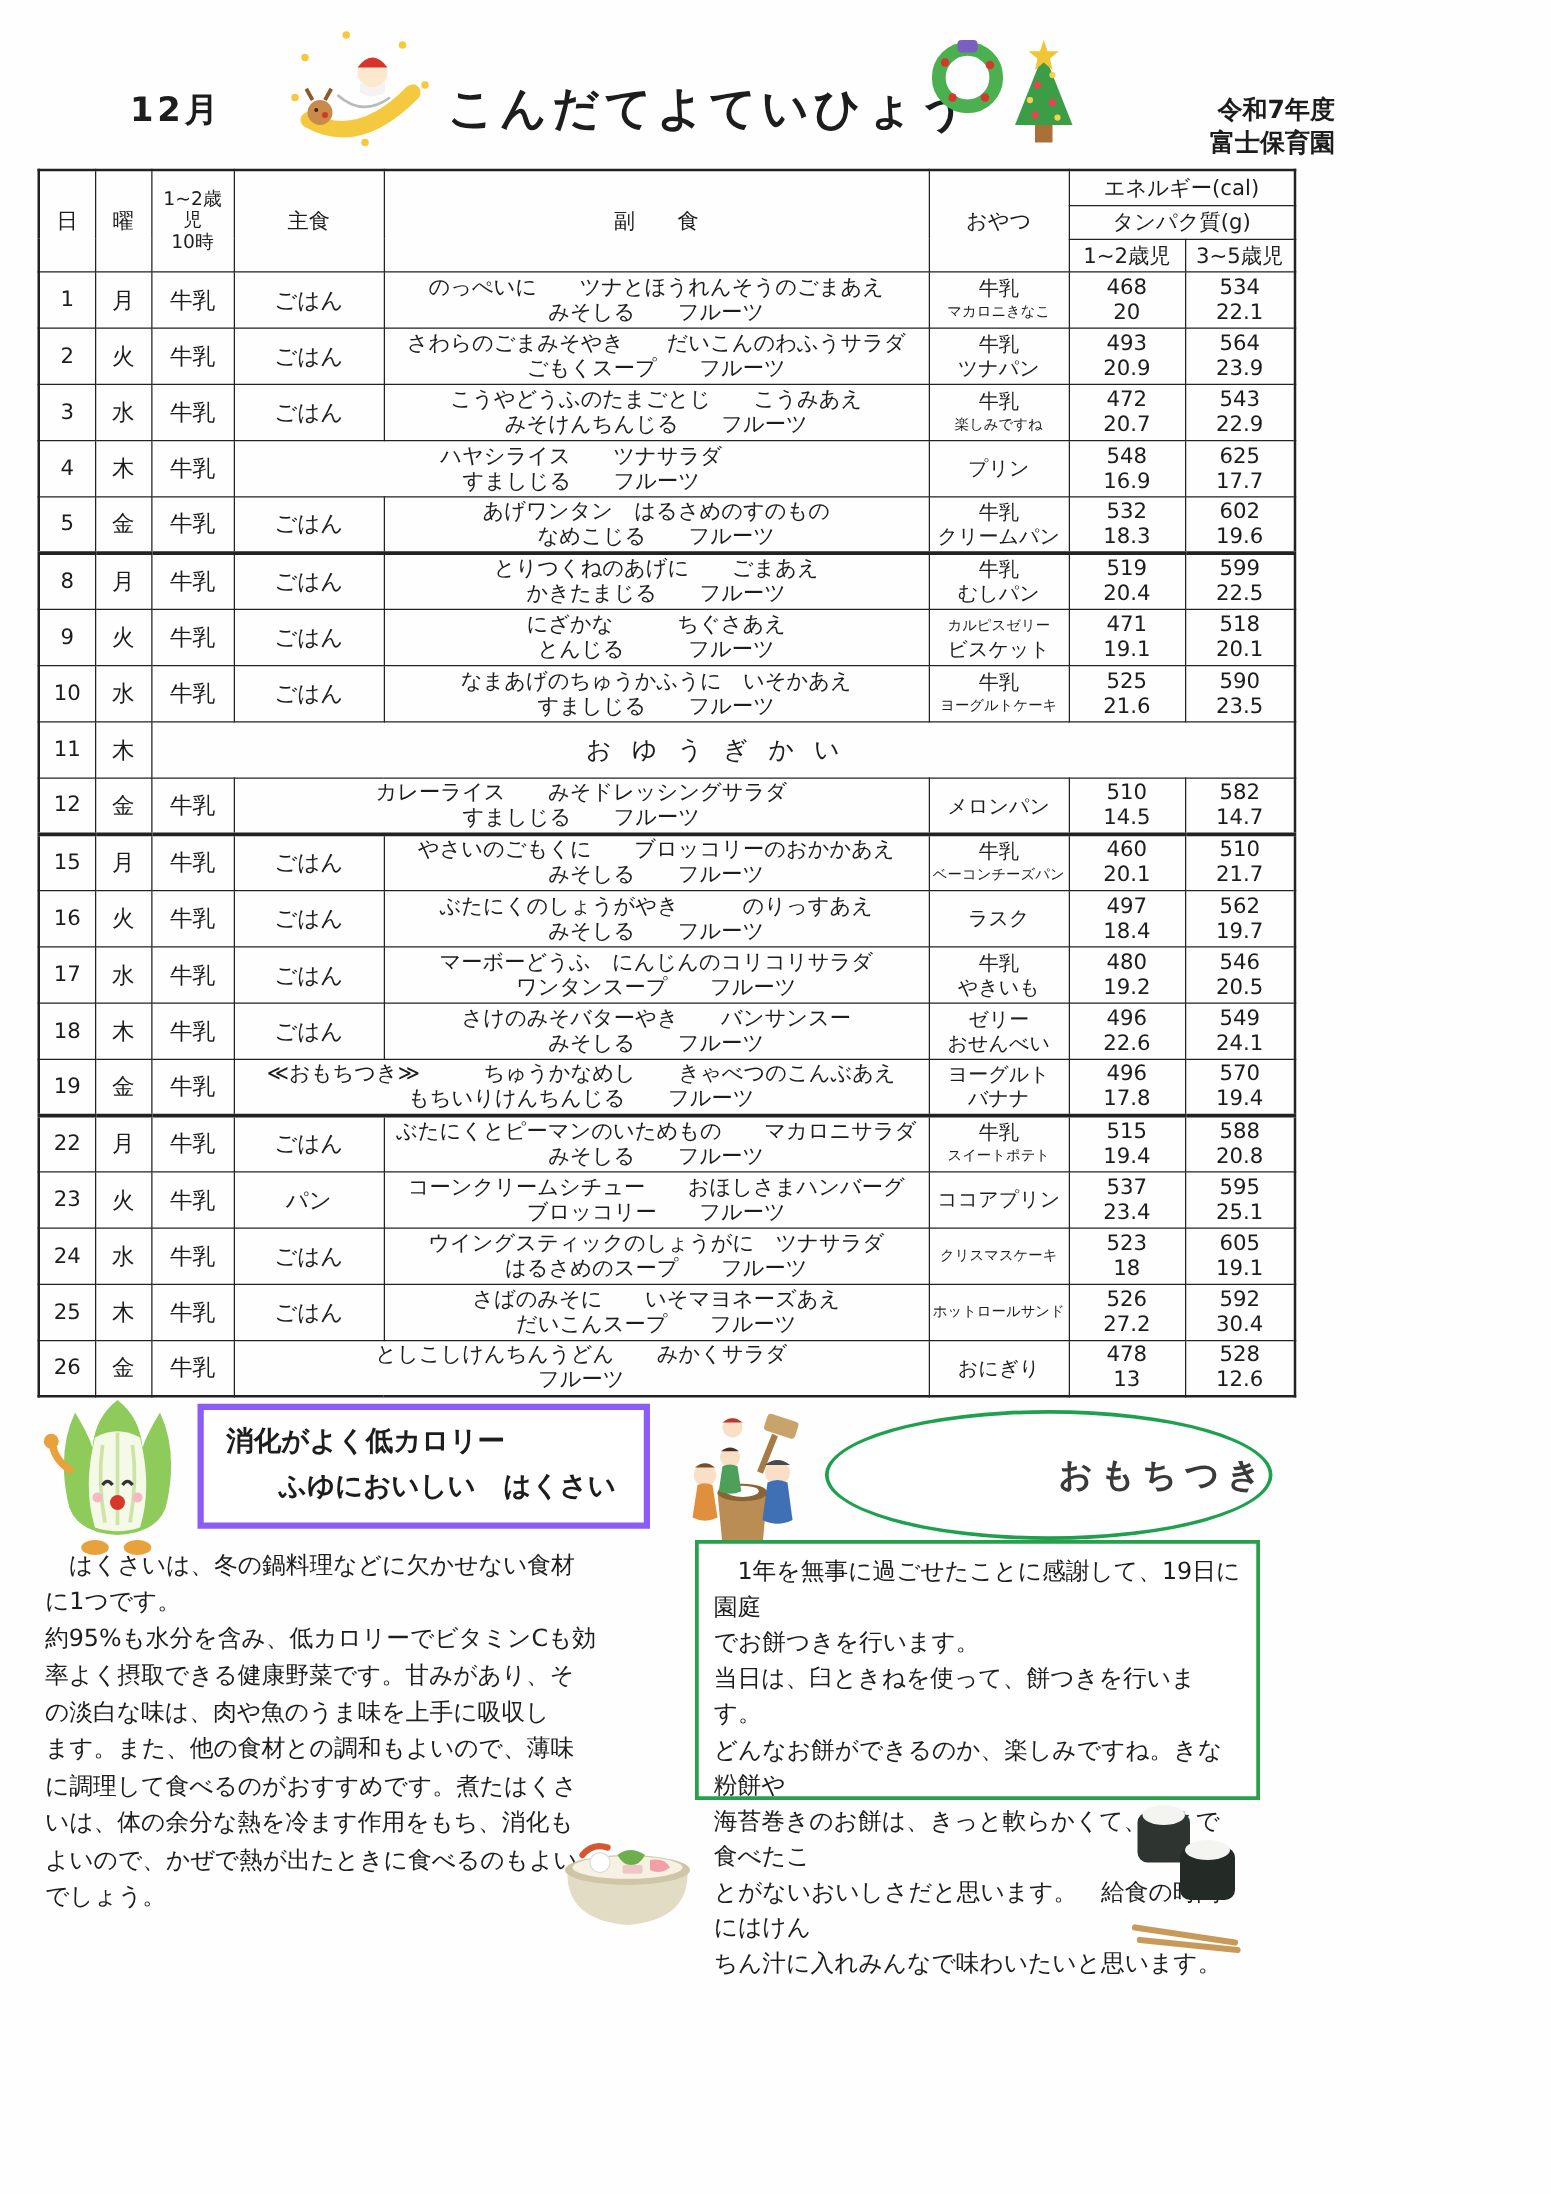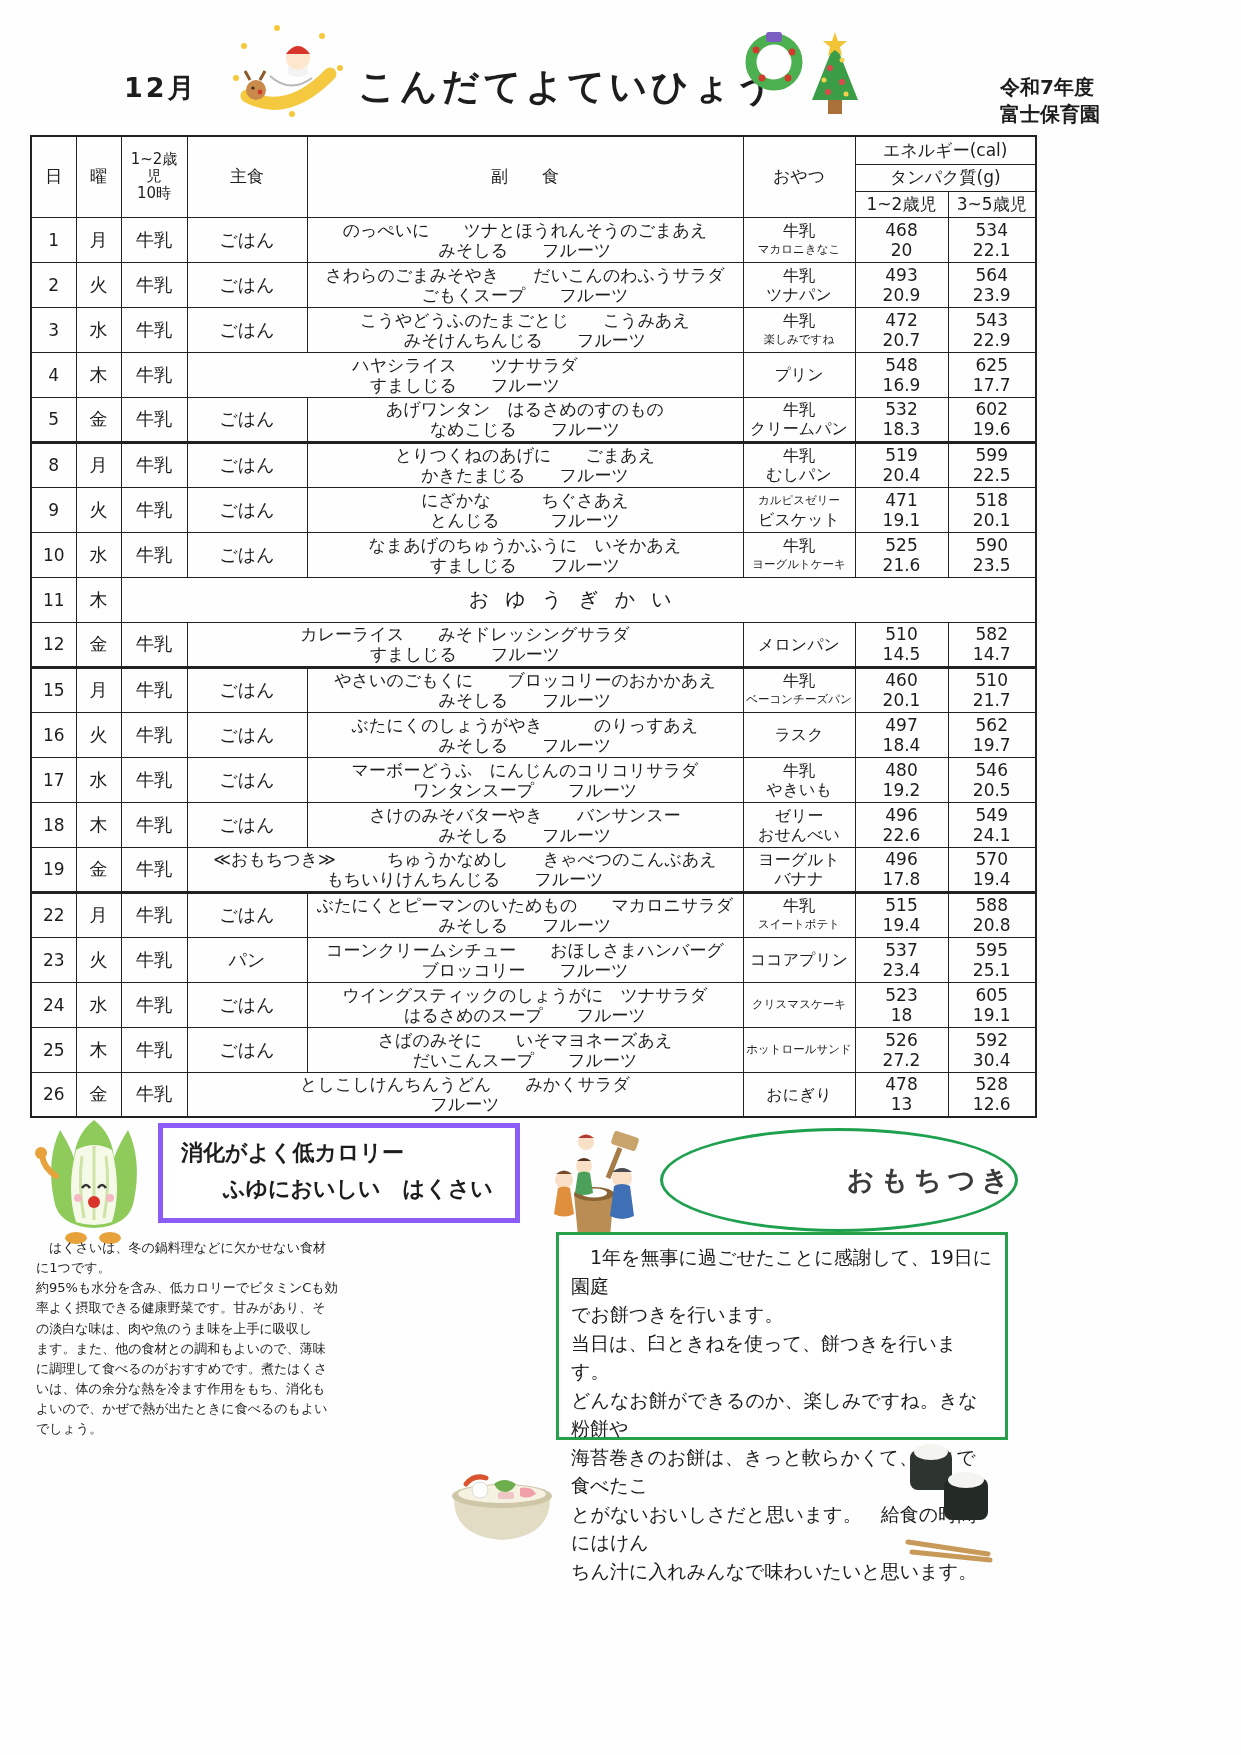--- a/index.html
+++ b/index.html
@@ -1,21 +1,21 @@
 <!DOCTYPE html>
 <html><head>
 <meta charset="utf-8">
 <style>
   html,body{margin:0;padding:0;background:#d8d8d8;}
   .page{position:relative;width:1241px;height:1755px;background:#fefefe;
         font-family:"DejaVu Sans",sans-serif;color:#1d1d1d;overflow:hidden;}
   
-  .month{position:absolute;left:124px;top:70px;font-size:27px;font-weight:700;letter-spacing:3px;}
+  .month{position:absolute;left:104px;top:70px;font-size:27px;font-weight:700;letter-spacing:3px;}
   .page-title{position:absolute;left:358px;top:62px;font-size:37px;font-weight:700;letter-spacing:4px;}
-  .year-school{position:absolute;left:1000px;top:74px;font-size:20px;font-weight:700;line-height:1.35;text-align:left;white-space:pre-line;}
+  .year-school{position:absolute;left:968px;top:74px;font-size:20px;font-weight:700;line-height:1.35;text-align:right;white-space:pre-line;}
   .illus{position:absolute;}
   
   table.menu{position:absolute;left:30px;top:135px;border-collapse:collapse;table-layout:fixed;
              border:2.5px solid #222;}
   table.menu th,table.menu td{border:1.5px solid #222;padding:0 2px;text-align:center;
              vertical-align:middle;font-weight:400;overflow:hidden;}
   col.c-day{width:45px}col.c-wd{width:45px}col.c-milk{width:66px}col.c-staple{width:120px}
   col.c-dish{width:436px}col.c-snack{width:112px}col.c-n12{width:93px}col.c-n35{width:88px}
   tr.h1{height:28px}tr.h2{height:27px}tr.h3{height:26px}
   table.menu thead th{font-size:17px;}
@@ -28,21 +28,21 @@
   .dish-cell .dish-line{display:block;font-size:17px;line-height:20px;white-space:nowrap;}
   .snack-cell .snack-line{display:block;font-size:16px;line-height:19px;white-space:nowrap;}
   .snack-cell .snack-line.sm{font-size:11.5px;}
   .num-cell .num-line{display:block;font-size:17px;line-height:20px;}
   .event-cell{font-size:20px;letter-spacing:16px;}
   
   .hakusai-box{position:absolute;left:158px;top:1123px;width:352px;height:90px;
       border:5px solid #8b5cf6;background:#fff;}
   .hakusai-box .l1{display:block;margin:10px 0 0 18px;font-size:22px;font-weight:700;}
   .hakusai-box .l2{display:block;margin:6px 0 0 60px;font-size:22px;font-weight:700;}
-  .hakusai-text{position:absolute;left:36px;top:1238px;width:492px;font-size:13px;
+  .hakusai-text{position:absolute;left:36px;top:1238px;width:492px;font-size:19px;
       line-height:1.55;white-space:pre-line;}
   
   .mochi-oval{position:absolute;left:660px;top:1128px;width:352px;height:98px;
       border:3.5px solid #1fa04e;border-radius:50%;background:#fff;
       display:flex;align-items:center;justify-content:flex-end;}
   .mochi-oval span{font-size:27px;font-weight:700;letter-spacing:6px;color:#3a3a3a;}
   .mochi-box{position:absolute;left:556px;top:1232px;width:452px;height:208px;
       border:3.5px solid #26a04b;background:#fff;padding:8px 12px;box-sizing:border-box;
       font-size:19px;line-height:1.5;white-space:pre-line;}
 </style>

